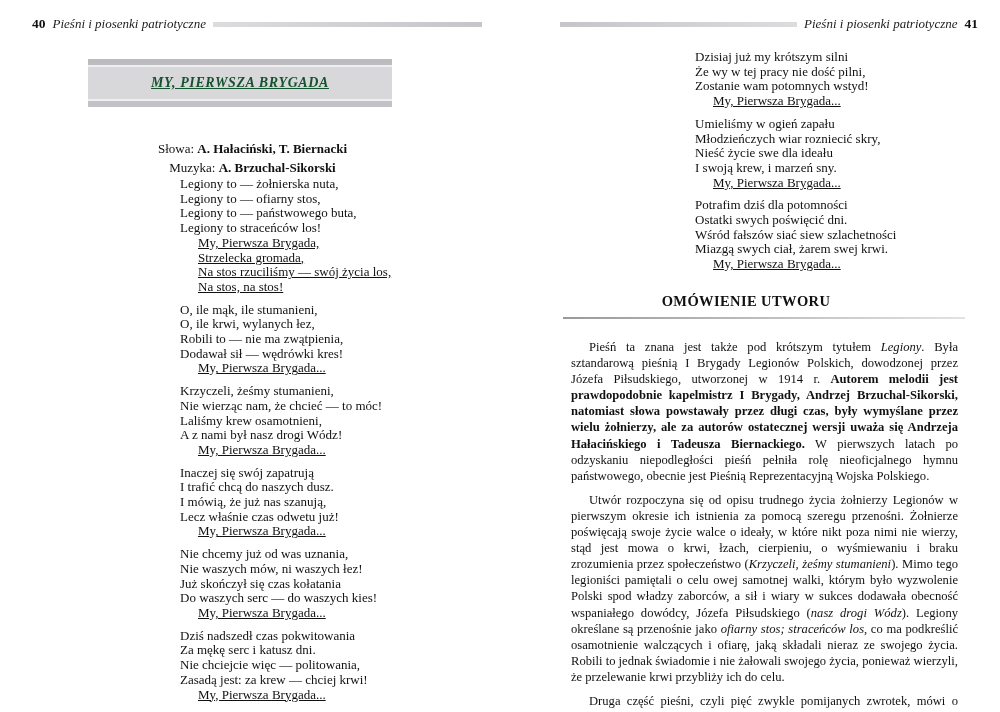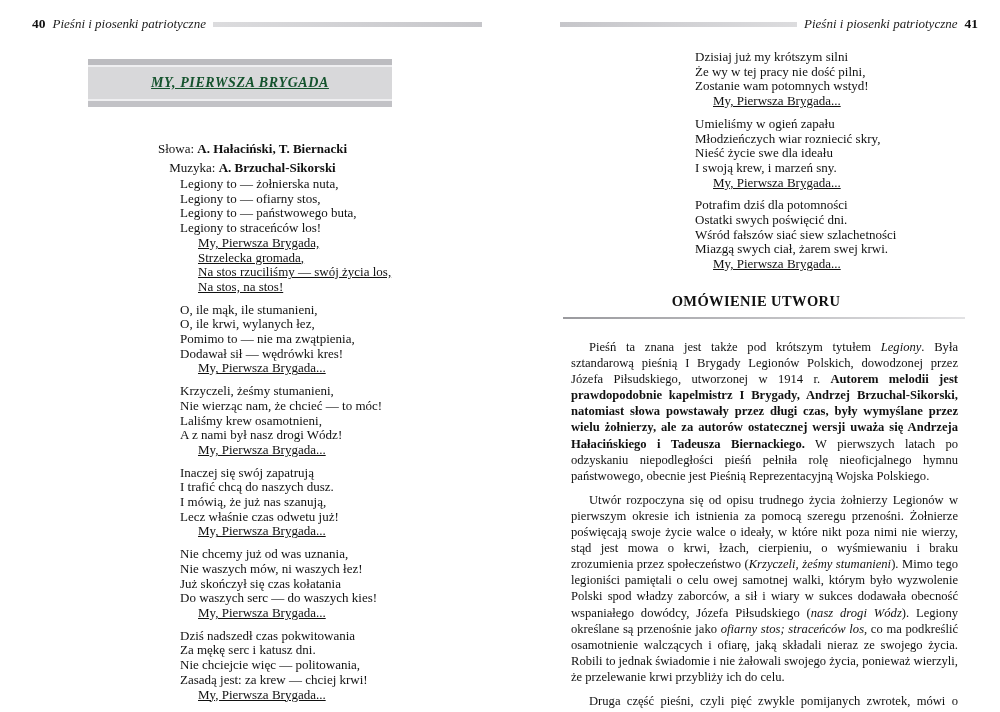--- a/index.html
+++ b/index.html
@@ -51,21 +51,21 @@
   
   .lyrics { position:absolute; font-size:13px; line-height:14.7px; }
   .lyrics-left  { top:177px; left:180px; }
   .lyrics-right { top:50px;  left:195px; }
   .stanza { margin:0 0 8px 0; }
   .lyric-line { white-space:nowrap; }
   .refrain-line { margin-left:18px; white-space:nowrap;text-decoration:underline; }
 
   
   .section-heading {
-    position:absolute; top:293px; left:55px; width:402px; margin:0;
+    position:absolute; top:293px; left:45px; width:402px; margin:0;
     text-align:center; font-size:14.5px; font-weight:bold;
     letter-spacing:0.4px;
   }
   .section-rule {
     position:absolute; top:317px; left:63px; width:402px; height:2px;
     background:linear-gradient(to right,#9a9a9e,#e2e2e4);
   }
   .commentary {
     position:absolute; top:331px; left:63px; width:403px;
     font-size:12.6px; line-height:16.1px; text-align:justify;
@@ -104,21 +104,21 @@
           <div class="lyric-line">Legiony to — państwowego buta,</div>
           <div class="lyric-line">Legiony to straceńców los!</div>
           <div class="refrain-line">My, Pierwsza Brygada,</div>
           <div class="refrain-line">Strzelecka gromada,</div>
           <div class="refrain-line">Na stos rzuciliśmy — swój życia los,</div>
           <div class="refrain-line">Na stos, na stos!</div>
         </div>
         <div class="stanza">
           <div class="lyric-line">O, ile mąk, ile stumanieni,</div>
           <div class="lyric-line">O, ile krwi, wylanych łez,</div>
-          <div class="lyric-line">Pomimo to — nie ma zwątpienia,</div>
+          <div class="lyric-line">Robili to — nie ma zwątpienia,</div>
           <div class="lyric-line">Dodawał sił — wędrówki kres!</div>
           <div class="refrain-line">My, Pierwsza Brygada...</div>
         </div>
         <div class="stanza">
           <div class="lyric-line">Krzyczeli, żeśmy stumanieni,</div>
           <div class="lyric-line">Nie wierząc nam, że chcieć — to móc!</div>
           <div class="lyric-line">Laliśmy krew osamotnieni,</div>
           <div class="lyric-line">A z nami był nasz drogi Wódz!</div>
           <div class="refrain-line">My, Pierwsza Brygada...</div>
         </div>

